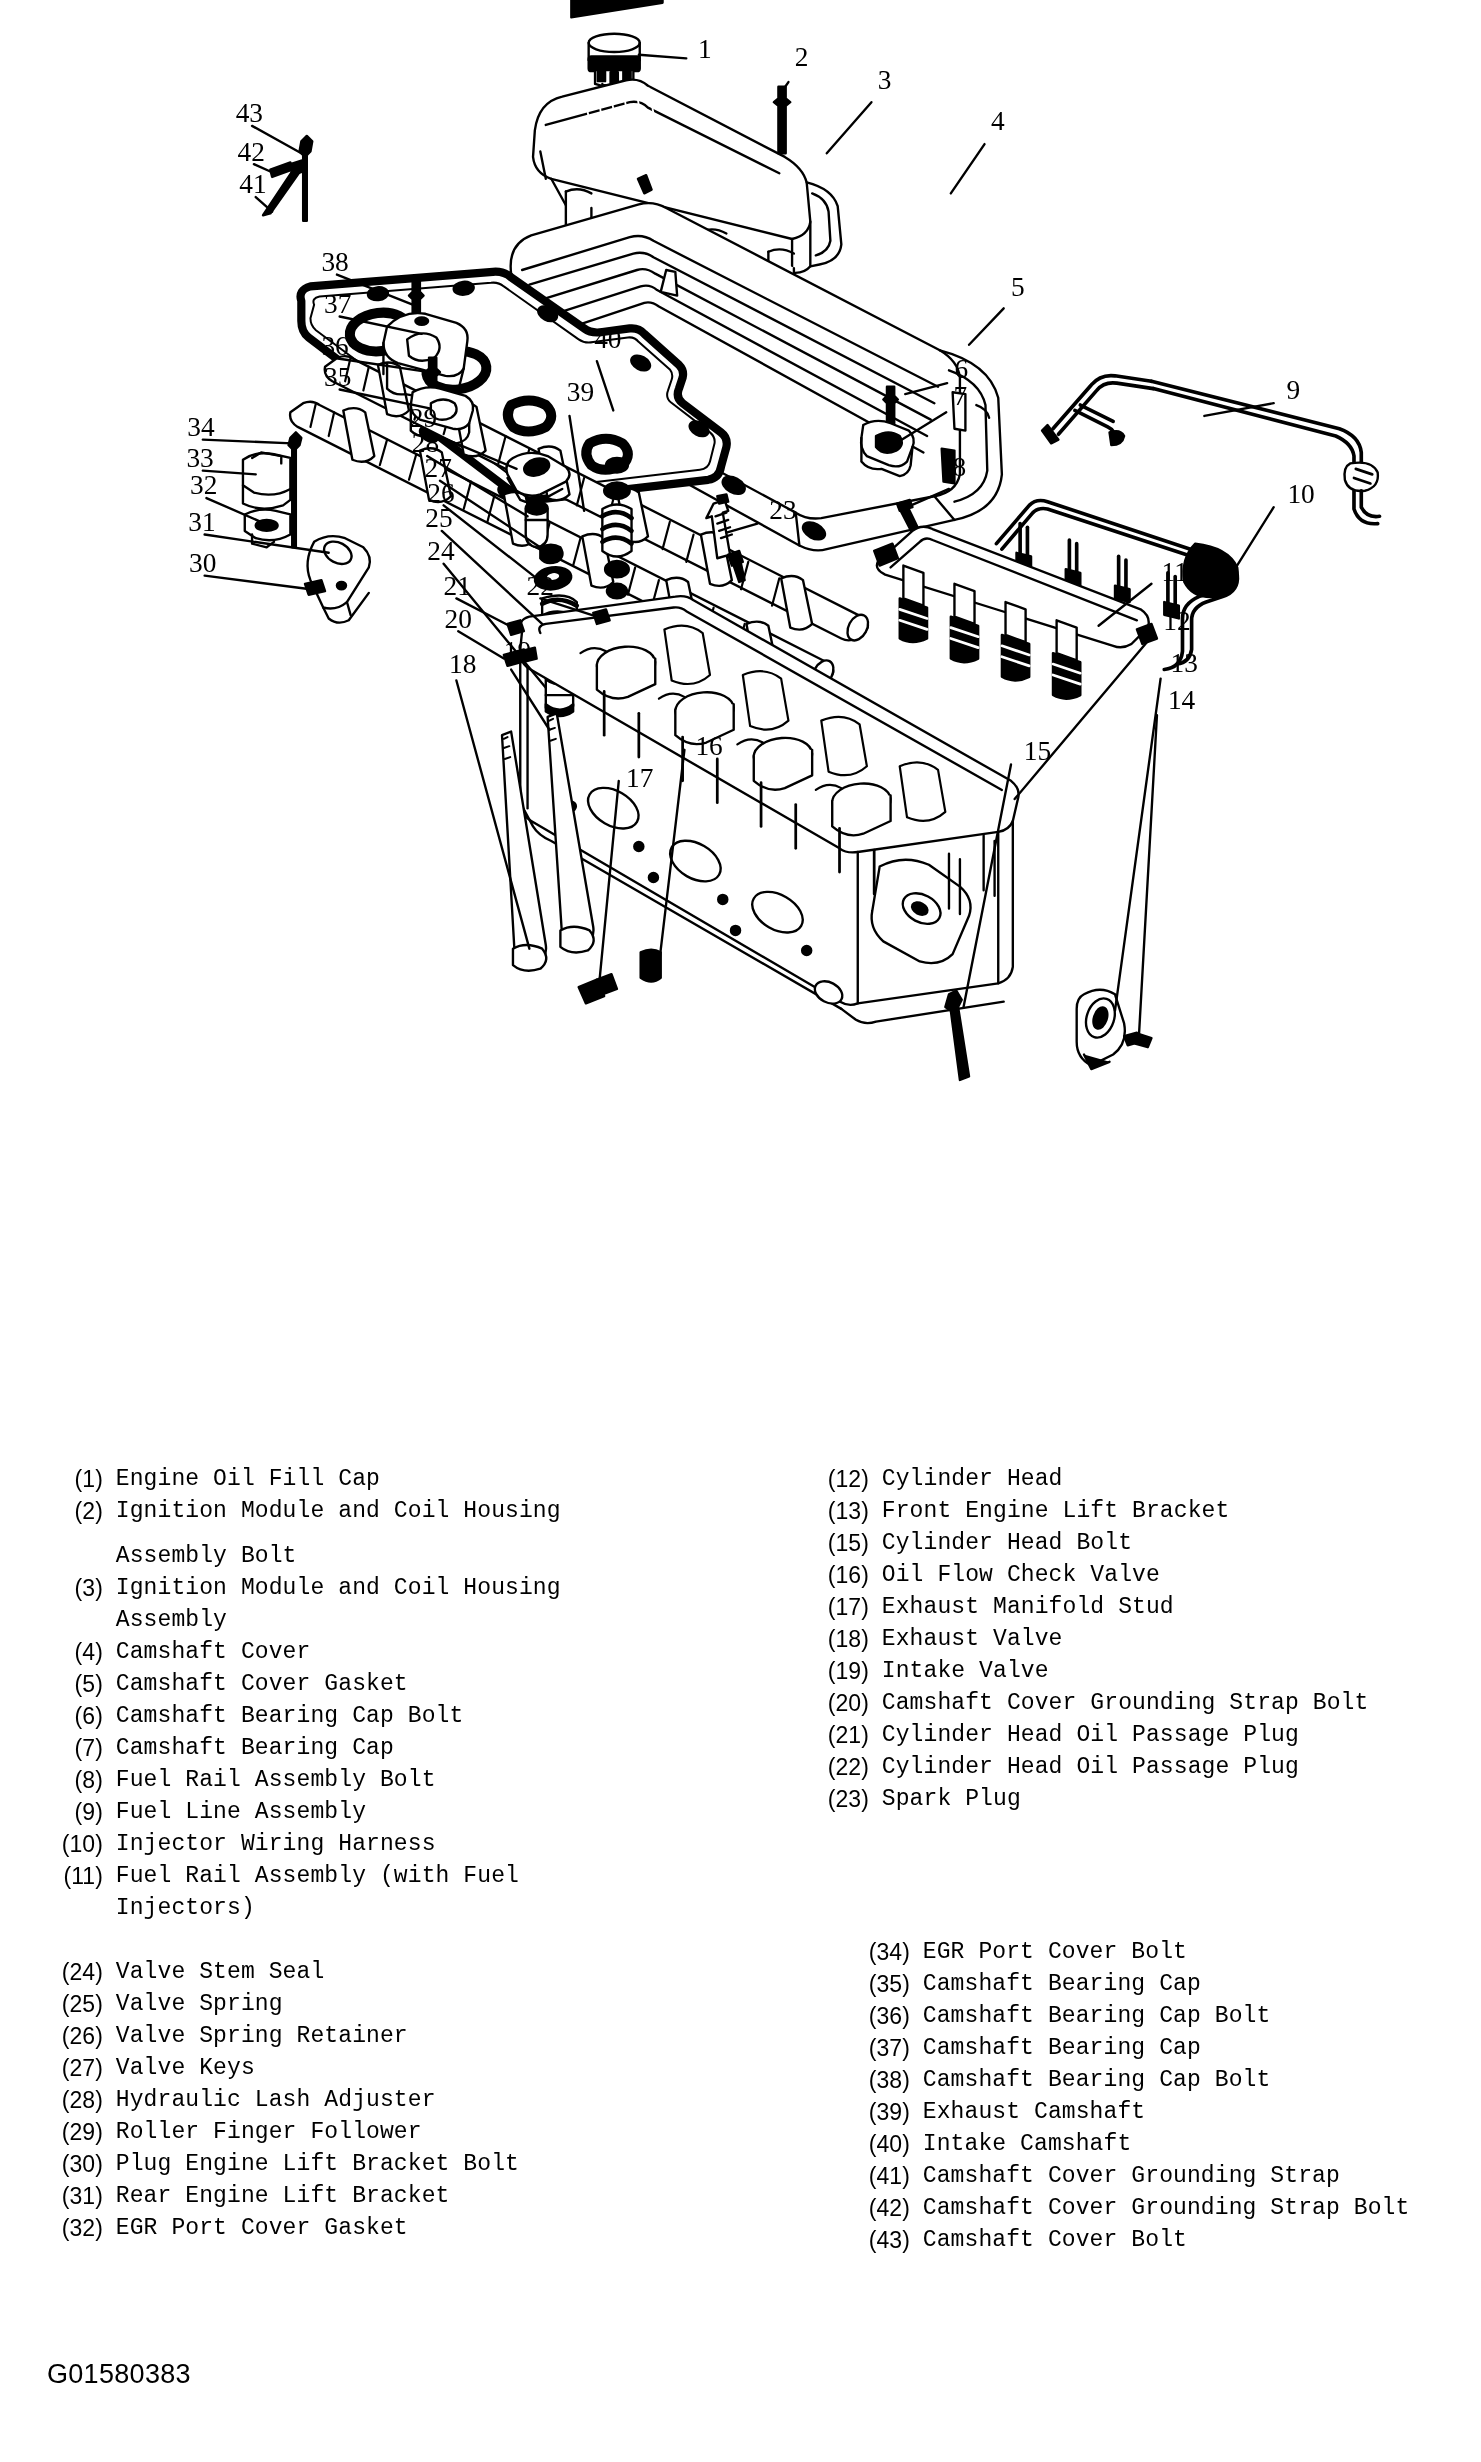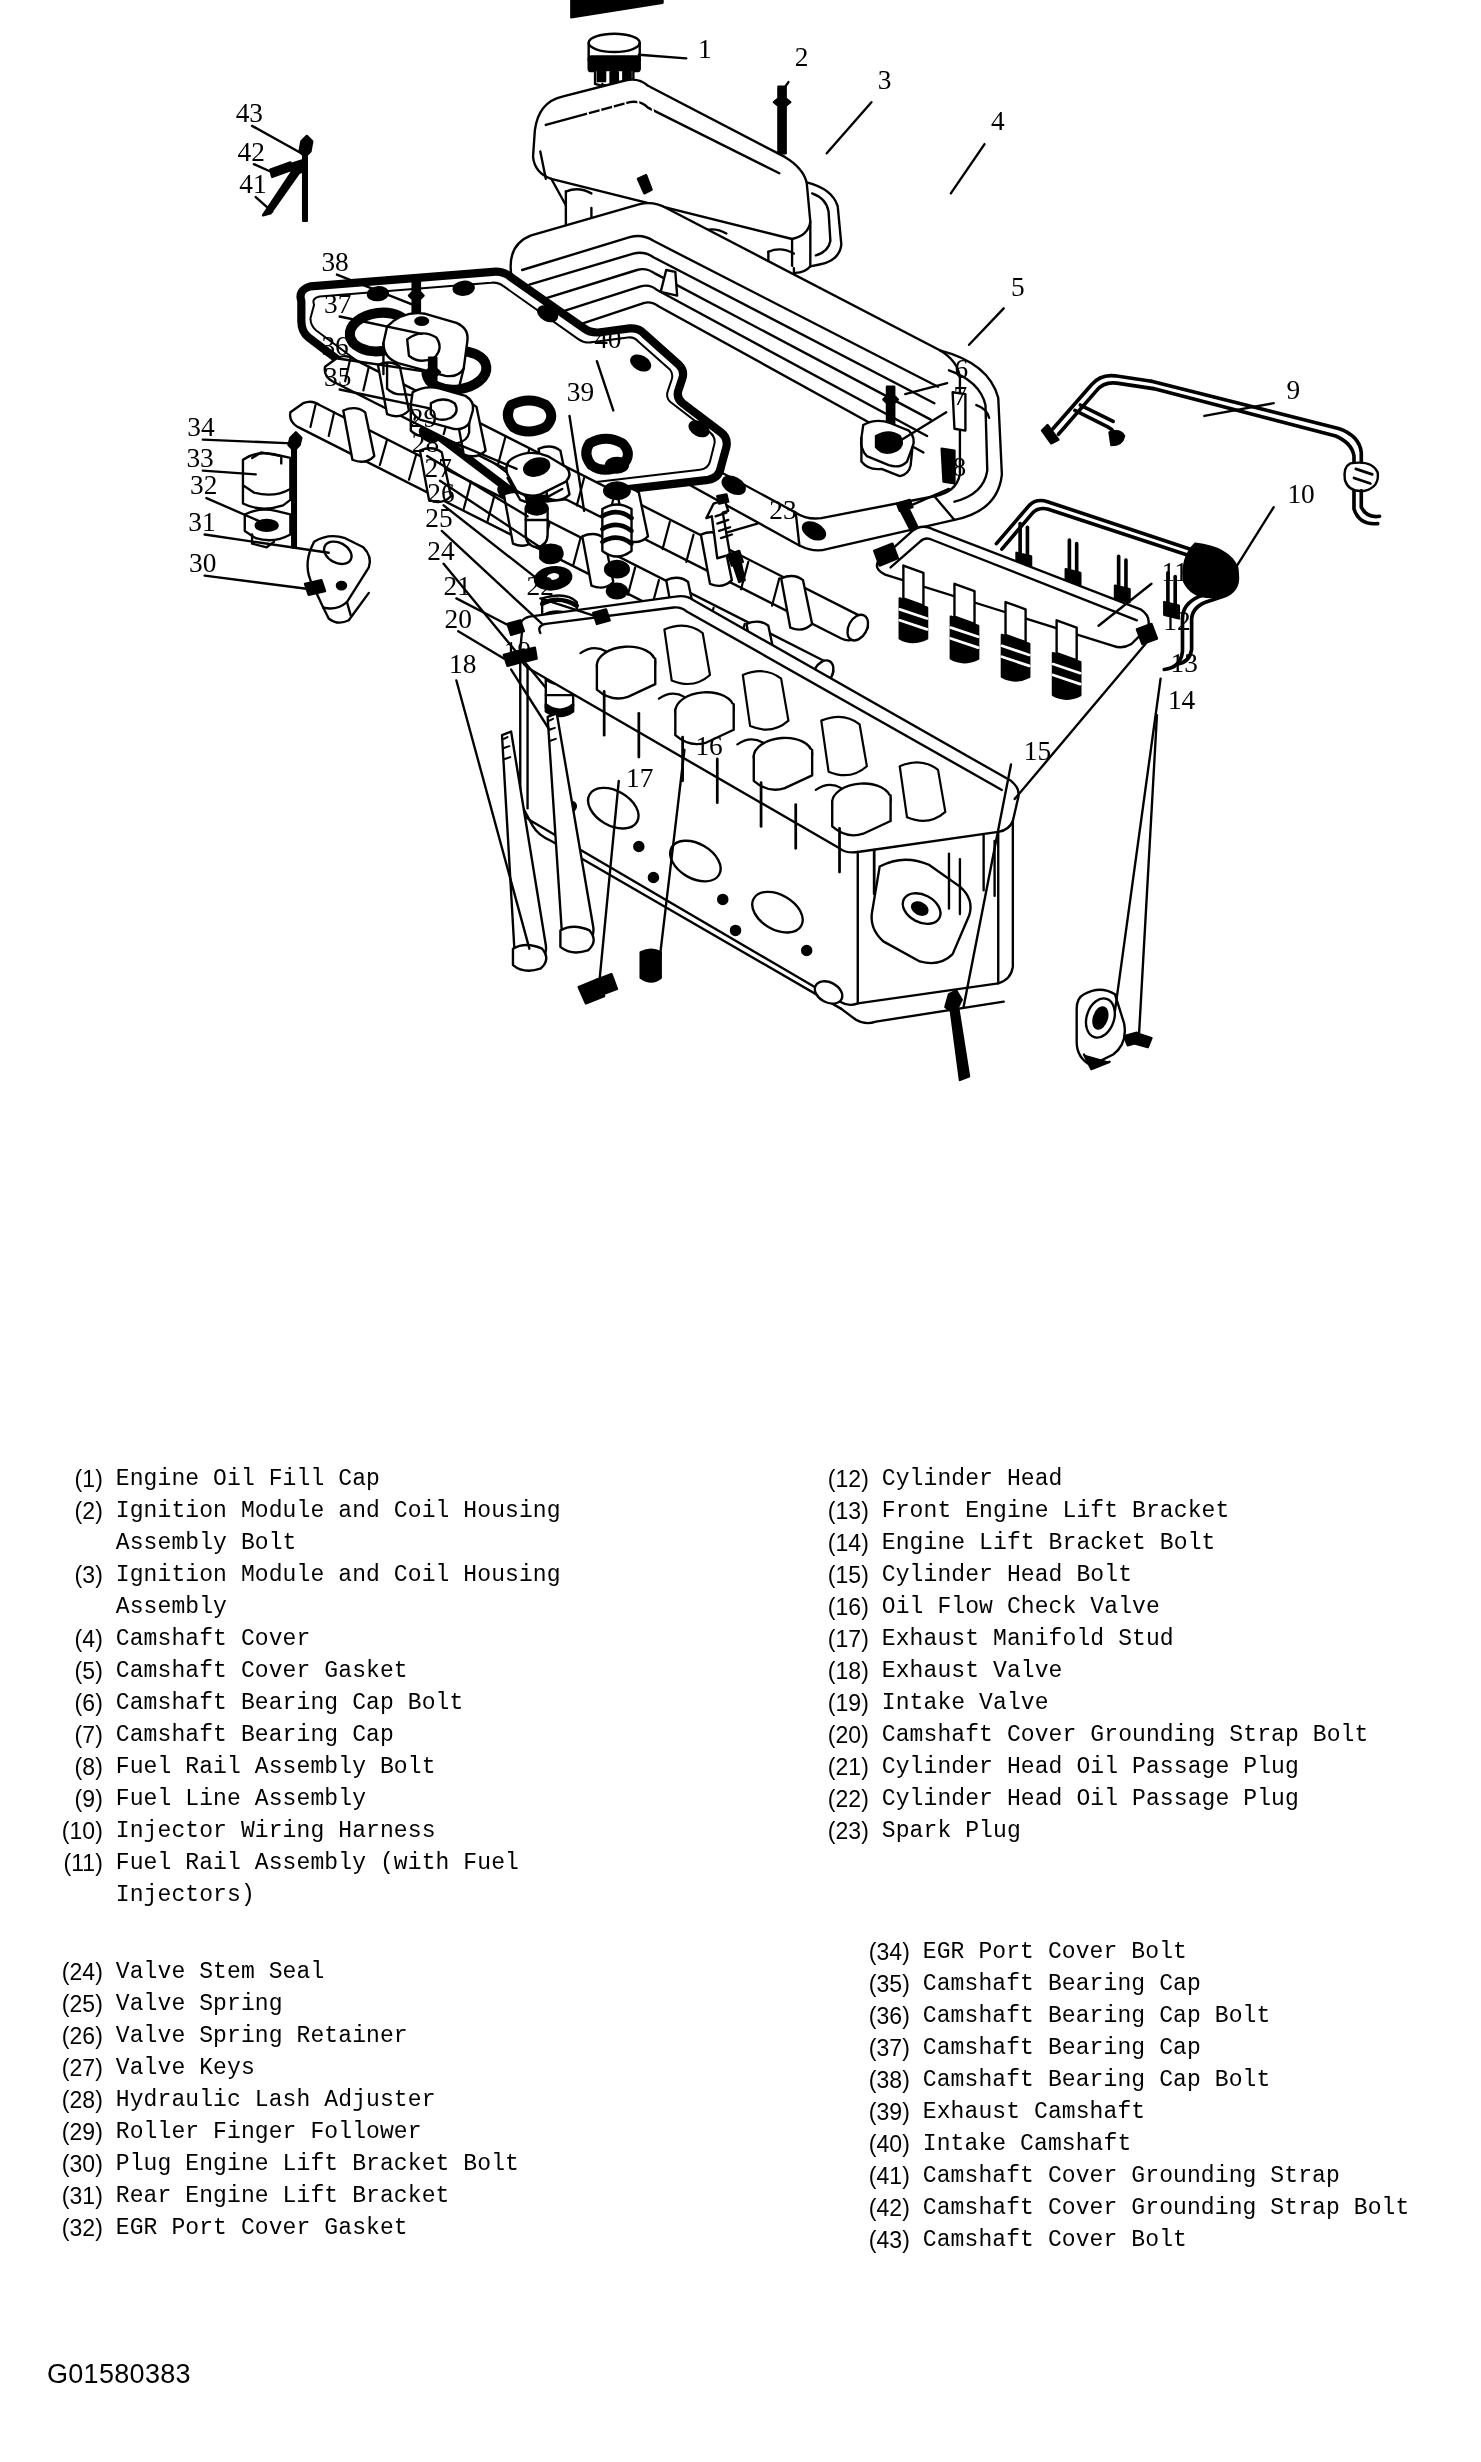--- a/index.html
+++ b/index.html
@@ -63,20 +63,21 @@
     text-align: right;
     flex: 0 0 57px;
   }
   .legend-row .lbl {
     padding-left: 12.8px;
     white-space: normal;
     font-family: Liberation Mono, monospace;
   }
   .legend-row .lbl .cont {
     display: block;
+    margin-top: 13px;
   }
   #block-a { left: 46px;  top: 7.3px;  width: 566px; }
   #block-b { left: 812px; top: 7.3px;  width: 639px; }
   #block-c { left: 46px;  top: 500px; width: 566px; }
   #block-d { left: 853px; top: 480px; width: 620px; }
 
   #figure-code {
     position: absolute;
     left: 47px;
     top: 2359px;
@@ -746,24 +747,20 @@
     <div class="legend-block" id="block-b">
         <div class="legend-row">
           <span class="num">(12)</span>
           <span class="lbl">Cylinder Head</span>
         </div>
         <div class="legend-row">
           <span class="num">(13)</span>
           <span class="lbl">Front Engine Lift Bracket</span>
         </div>
         <div class="legend-row">
-          <span class="num">(14)</span>
-          <span class="lbl">Engine Lift Bracket Bolt</span>
-        </div>
-        <div class="legend-row">
           <span class="num">(15)</span>
           <span class="lbl">Cylinder Head Bolt</span>
         </div>
         <div class="legend-row">
           <span class="num">(16)</span>
           <span class="lbl">Oil Flow Check Valve</span>
         </div>
         <div class="legend-row">
           <span class="num">(17)</span>
           <span class="lbl">Exhaust Manifold Stud</span>

